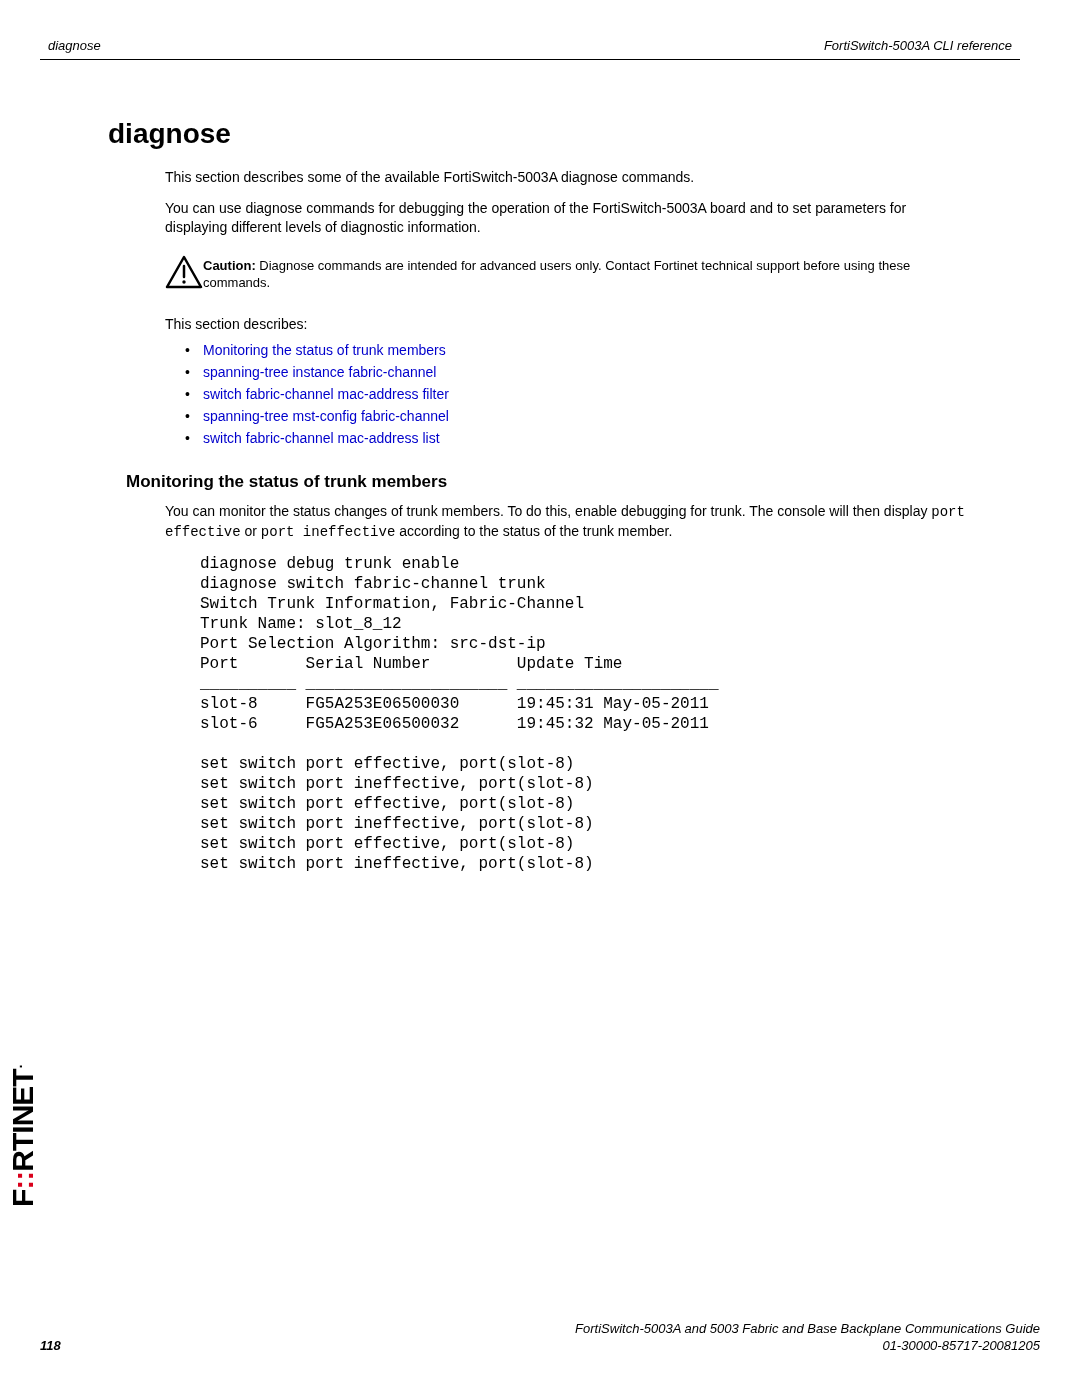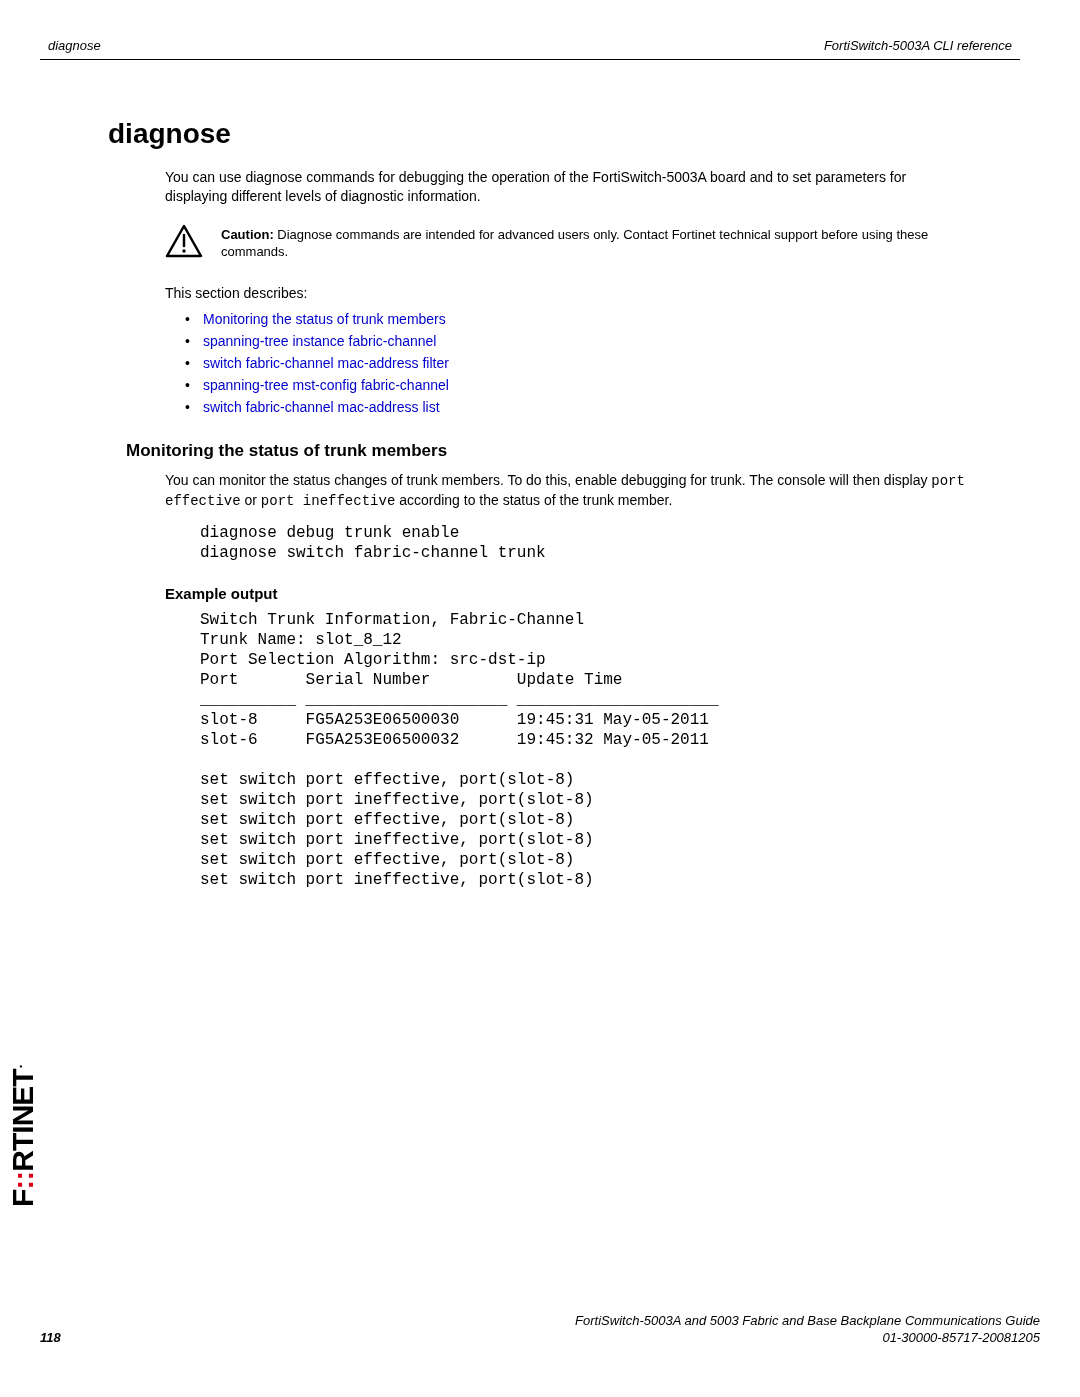--- a/index.html
+++ b/index.html
@@ -36,21 +36,20 @@
     margin-left: 125px;
     margin-right: 55px;
   }
   .para {
     line-height: 1.35;
     margin-bottom: 12px;
   }
   .caution-row {
     display: flex;
     align-items: flex-start;
-    gap: 18px;
     margin-top: 18px;
     margin-bottom: 24px;
   }
   .caution-icon {
     flex-shrink: 0;
   }
   .caution-text {
     font-size: 13px;
     line-height: 1.35;
     padding-top: 2px;
@@ -110,21 +109,21 @@
     transform-origin: left bottom;
     font-size: 30px;
     font-weight: 900;
     letter-spacing: -1px;
     white-space: nowrap;
   }
   .logo-red { color: #d9001b; }
   .logo-dot { color: #000; font-size: 20px; vertical-align: super; font-weight: normal;}
   .footer {
     position: absolute;
-    bottom: 52px;
+    bottom: 44px;
     left: 40px;
     right: 40px;
   }
   .footer-line1 {
     text-align: right;
     font-style: italic;
     font-size: 13px;
     margin-bottom: 2px;
   }
   .footer-line2-wrap {
@@ -145,20 +144,21 @@
 <div class="page">
 
   <div class="header">
     <span>diagnose</span>
     <span>FortiSwitch-5003A CLI reference</span>
   </div>
 
   <h1 class="main-heading">diagnose</h1>
 
   <div class="body-indent">
+    <p class="para">This section describes some of the available FortiSwitch-5003A diagnose commands.</p>
     <p class="para">You can use diagnose commands for debugging the operation of the FortiSwitch-5003A board and to set parameters for displaying different levels of diagnostic information.</p>
 
     <div class="caution-row">
       <span class="caution-icon">
         <svg width="38" height="34" viewBox="0 0 38 34">
           <polygon points="19,2 36,32 2,32" fill="none" stroke="#000" stroke-width="2.5" stroke-linejoin="round"></polygon>
           <line x1="19" y1="11" x2="19" y2="22" stroke="#000" stroke-width="2.5" stroke-linecap="round"></line>
           <circle cx="19" cy="27" r="1.7" fill="#000"></circle>
         </svg>
       </span>
@@ -182,21 +182,20 @@
 
   <div class="body-indent">
     <p class="para">
       <span>You can monitor the status changes of trunk members. To do this, enable debugging for trunk. The console will then display </span><span class="inline-mono">port effective</span><span> or </span><span class="inline-mono">port ineffective</span><span> according to the status of the trunk member.</span>
     </p>
   </div>
 
   <div class="mono">diagnose debug trunk enable
 diagnose switch fabric-channel trunk</div>
 
-  <h3 class="sub-sub-heading">Example output</h3>
   <div class="mono">Switch Trunk Information, Fabric-Channel
 Trunk Name: slot_8_12
 Port Selection Algorithm: src-dst-ip
 Port       Serial Number         Update Time
 __________ _____________________ _____________________
 slot-8     FG5A253E06500030      19:45:31 May-05-2011
 slot-6     FG5A253E06500032      19:45:32 May-05-2011
 
 set switch port effective, port(slot-8)
 set switch port ineffective, port(slot-8)

